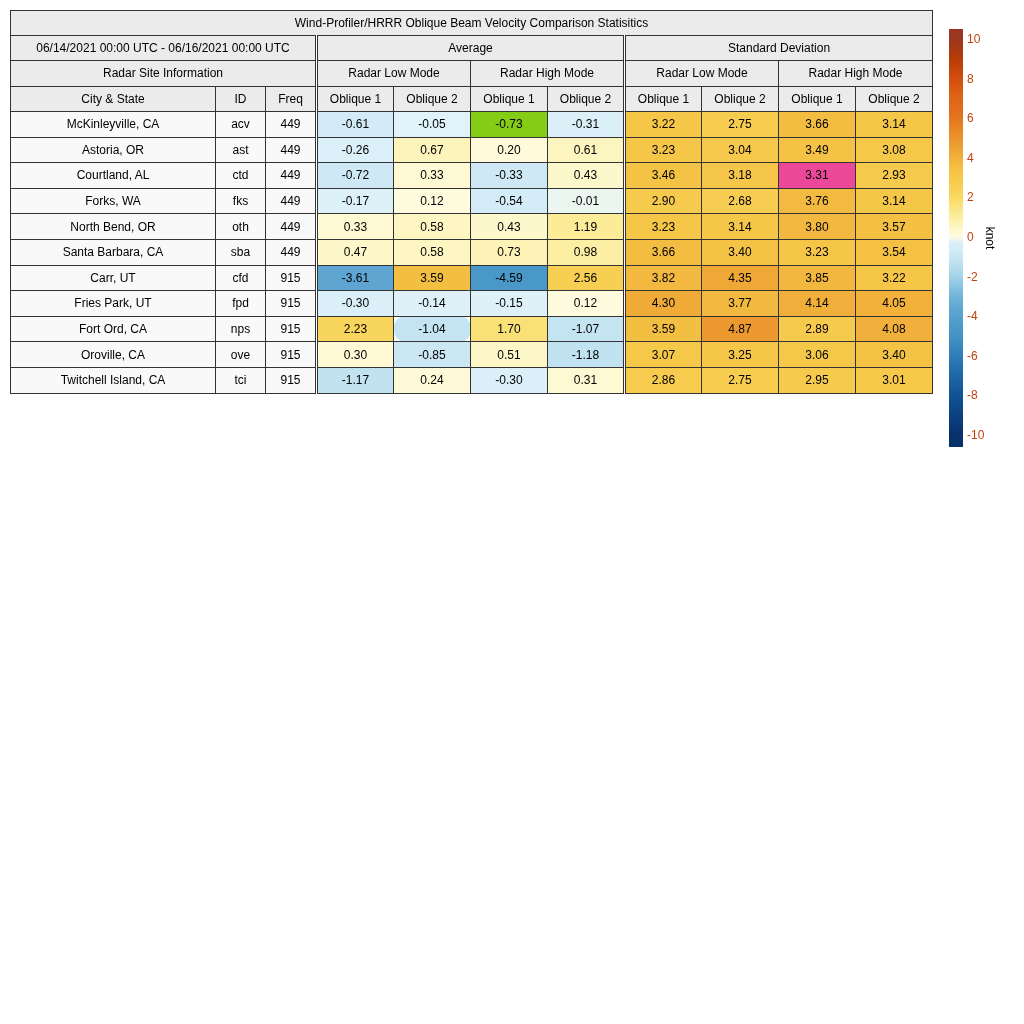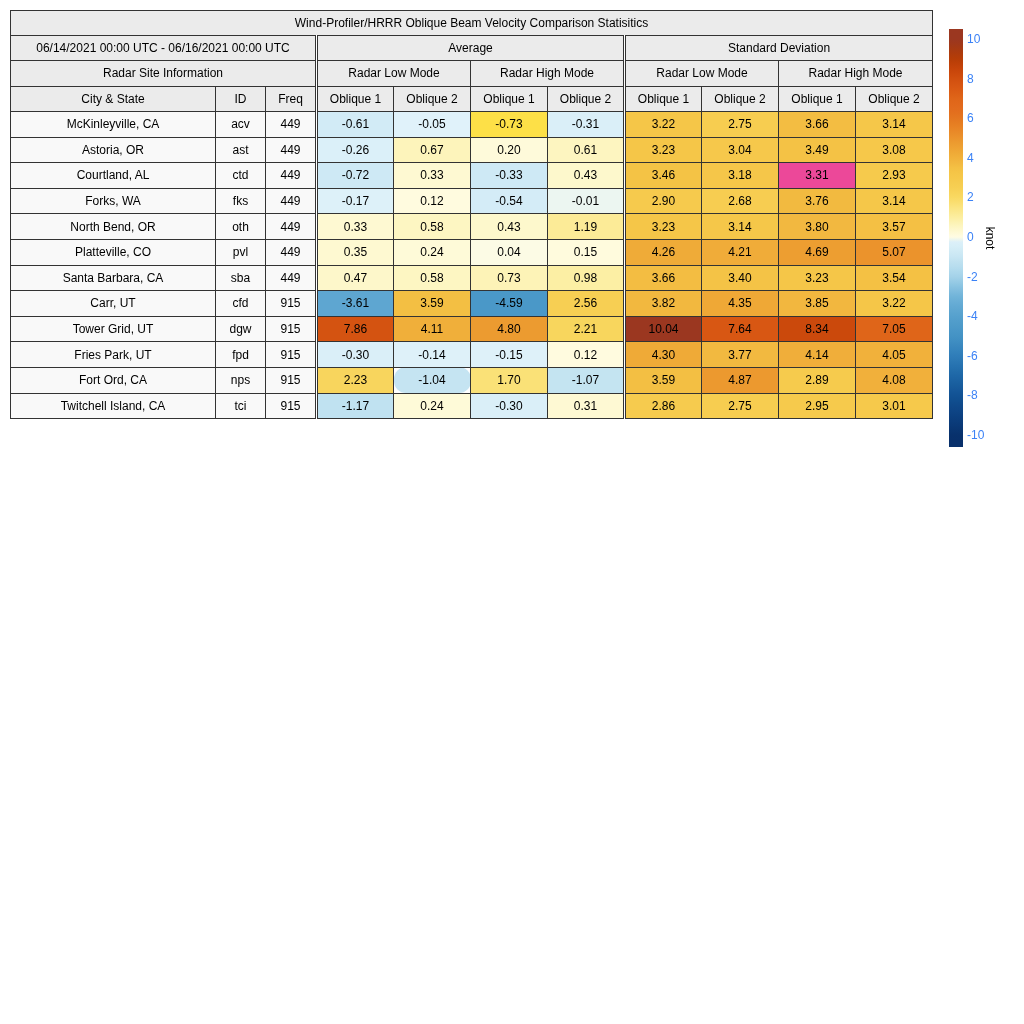--- a/index.html
+++ b/index.html
@@ -10,21 +10,21 @@
     border:1px solid #333333;
     font-size:12px;font-weight:normal;text-align:center;vertical-align:middle;
     padding:0;overflow:hidden;white-space:nowrap;color:#000;
   }
   table.stats thead th{background:#ebebeb;height:24.5px;}
   table.stats thead tr.title-row th{height:23.5px;}
   table.stats tbody tr{height:25.6px;}
   table.stats td.lab{background:#f9f9f9;}
   .grp{border-left:3px double #333333 !important;}
   .colorbar{position:absolute;left:949px;top:29px;width:14px;height:418px;}
-  .cb-tick{position:absolute;font-size:12px;color:#3b82f6;text-align:left;}
+  .cb-tick{position:absolute;font-size:12px;color:#c2410c;text-align:left;}
   .cb-label{position:absolute;font-size:12px;color:#000;
             transform:translate(-50%,-50%) rotate(90deg);white-space:nowrap;}
 </style>
 </head>
 <body>
 
 <div class="stage">
 
   <table class="stats">
     <colgroup>
@@ -70,21 +70,21 @@
         <th>Oblique 2</th>
       </tr>
     </thead>
     <tbody>
         <tr>
           <td class="lab">McKinleyville, CA</td>
           <td class="lab">acv</td>
           <td class="lab">449</td>
           <td class="val grp" style="background: rgb(210, 235, 246);">-0.61</td>
           <td class="val" style="background: rgb(224, 242, 250);">-0.05</td>
-          <td class="val" style="background: #fde047;">-0.73</td>
+          <td class="val" style="background: #84cc16;">-0.73</td>
           <td class="val" style="background: rgb(218, 239, 248);">-0.31</td>
           <td class="val grp" style="background: rgb(245, 198, 72);">3.22</td>
           <td class="val" style="background: rgb(247, 205, 80);">2.75</td>
           <td class="val" style="background: rgb(243, 189, 66);">3.66</td>
           <td class="val" style="background: rgb(245, 199, 73);">3.14</td>
         </tr>
         <tr>
           <td class="lab">Astoria, OR</td>
           <td class="lab">ast</td>
           <td class="lab">449</td>
@@ -130,33 +130,20 @@
           <td class="val grp" style="background: rgb(254, 249, 210);">0.33</td>
           <td class="val" style="background: rgb(253, 246, 194);">0.58</td>
           <td class="val" style="background: rgb(253, 248, 204);">0.43</td>
           <td class="val" style="background: rgb(252, 235, 151);">1.19</td>
           <td class="val grp" style="background: rgb(245, 198, 72);">3.23</td>
           <td class="val" style="background: rgb(245, 199, 73);">3.14</td>
           <td class="val" style="background: rgb(242, 184, 64);">3.80</td>
           <td class="val" style="background: rgb(244, 192, 68);">3.57</td>
         </tr>
         <tr>
-          <td class="lab">Platteville, CO</td>
-          <td class="lab">pvl</td>
-          <td class="lab">449</td>
-          <td class="val grp" style="background: rgb(254, 249, 209);">0.35</td>
-          <td class="val" style="background: rgb(254, 250, 216);">0.24</td>
-          <td class="val" style="background: rgb(252, 251, 229);">0.04</td>
-          <td class="val" style="background: rgb(255, 251, 221);">0.15</td>
-          <td class="val grp" style="background: rgb(239, 171, 56);">4.26</td>
-          <td class="val" style="background: rgb(240, 172, 57);">4.21</td>
-          <td class="val" style="background: rgb(237, 158, 49);">4.69</td>
-          <td class="val" style="background: rgb(235, 147, 44);">5.07</td>
-        </tr>
-        <tr>
           <td class="lab">Santa Barbara, CA</td>
           <td class="lab">sba</td>
           <td class="lab">449</td>
           <td class="val grp" style="background: rgb(253, 247, 202);">0.47</td>
           <td class="val" style="background: rgb(253, 246, 194);">0.58</td>
           <td class="val" style="background: rgb(253, 243, 183);">0.73</td>
           <td class="val" style="background: rgb(252, 239, 164);">0.98</td>
           <td class="val grp" style="background: rgb(243, 189, 66);">3.66</td>
           <td class="val" style="background: rgb(244, 195, 70);">3.40</td>
           <td class="val" style="background: rgb(245, 198, 72);">3.23</td>
@@ -169,33 +156,20 @@
           <td class="val grp" style="background: rgb(94, 166, 209);">-3.61</td>
           <td class="val" style="background: rgb(243, 191, 67);">3.59</td>
           <td class="val" style="background: rgb(74, 152, 200);">-4.59</td>
           <td class="val" style="background: rgb(247, 207, 83);">2.56</td>
           <td class="val grp" style="background: rgb(242, 184, 63);">3.82</td>
           <td class="val" style="background: rgb(239, 168, 54);">4.35</td>
           <td class="val" style="background: rgb(242, 183, 63);">3.85</td>
           <td class="val" style="background: rgb(245, 198, 72);">3.22</td>
         </tr>
         <tr>
-          <td class="lab">Tower Grid, UT</td>
-          <td class="lab">dgw</td>
-          <td class="lab">915</td>
-          <td class="val grp" style="background: rgb(212, 83, 17);">7.86</td>
-          <td class="val" style="background: rgb(240, 175, 58);">4.11</td>
-          <td class="val" style="background: rgb(236, 155, 48);">4.80</td>
-          <td class="val" style="background: rgb(248, 214, 93);">2.21</td>
-          <td class="val grp" style="background: rgb(155, 55, 32);">10.04</td>
-          <td class="val" style="background: rgb(216, 87, 19);">7.64</td>
-          <td class="val" style="background: rgb(203, 73, 12);">8.34</td>
-          <td class="val" style="background: rgb(223, 101, 25);">7.05</td>
-        </tr>
-        <tr>
           <td class="lab">Fries Park, UT</td>
           <td class="lab">fpd</td>
           <td class="lab">915</td>
           <td class="val grp" style="background: rgb(218, 239, 248);">-0.30</td>
           <td class="val" style="background: rgb(222, 241, 249);">-0.14</td>
           <td class="val" style="background: rgb(222, 241, 249); margin-left: 43px;">-0.15</td>
           <td class="val" style="background: rgb(255, 251, 223);">0.12</td>
           <td class="val grp" style="background: rgb(239, 170, 55);">4.30</td>
           <td class="val" style="background: rgb(242, 185, 64);">3.77</td>
           <td class="val" style="background: rgb(240, 174, 58);">4.14</td>
@@ -206,20 +180,33 @@
           <td class="lab">nps</td>
           <td class="lab">915</td>
           <td class="val grp" style="background: rgb(248, 213, 93);">2.23</td>
           <td class="val" style="background: rgb(197, 228, 242); border-radius: 12px;">-1.04</td>
           <td class="val" style="background: rgb(250, 225, 119);">1.70</td>
           <td class="val" style="background: rgb(196, 228, 241);">-1.07</td>
           <td class="val grp" style="background: rgb(243, 191, 67);">3.59</td>
           <td class="val" style="background: rgb(236, 153, 47);">4.87</td>
           <td class="val" style="background: rgb(246, 203, 77);">2.89</td>
           <td class="val" style="background: rgb(241, 176, 59);">4.08</td>
+        </tr>
+        <tr>
+          <td class="lab">Oroville, CA</td>
+          <td class="lab">ove</td>
+          <td class="lab">915</td>
+          <td class="val grp" style="background: rgb(254, 249, 212);">0.30</td>
+          <td class="val" style="background: rgb(203, 231, 244);">-0.85</td>
+          <td class="val" style="background: rgb(253, 247, 199);">0.51</td>
+          <td class="val" style="background: rgb(192, 226, 241);">-1.18</td>
+          <td class="val grp" style="background: rgb(246, 200, 74);">3.07</td>
+          <td class="val" style="background: rgb(245, 198, 72);">3.25</td>
+          <td class="val" style="background: rgb(246, 200, 74);">3.06</td>
+          <td class="val" style="background: rgb(244, 195, 70);">3.40</td>
         </tr>
         <tr>
           <td class="lab">Twitchell Island, CA</td>
           <td class="lab">tci</td>
           <td class="lab">915</td>
           <td class="val grp" style="background: rgb(192, 226, 241);">-1.17</td>
           <td class="val" style="background: rgb(254, 250, 216);">0.24</td>
           <td class="val" style="background: rgb(218, 239, 248);">-0.30</td>
           <td class="val" style="background: rgb(254, 249, 211);">0.31</td>
           <td class="val grp" style="background: rgb(246, 203, 78);">2.86</td>

